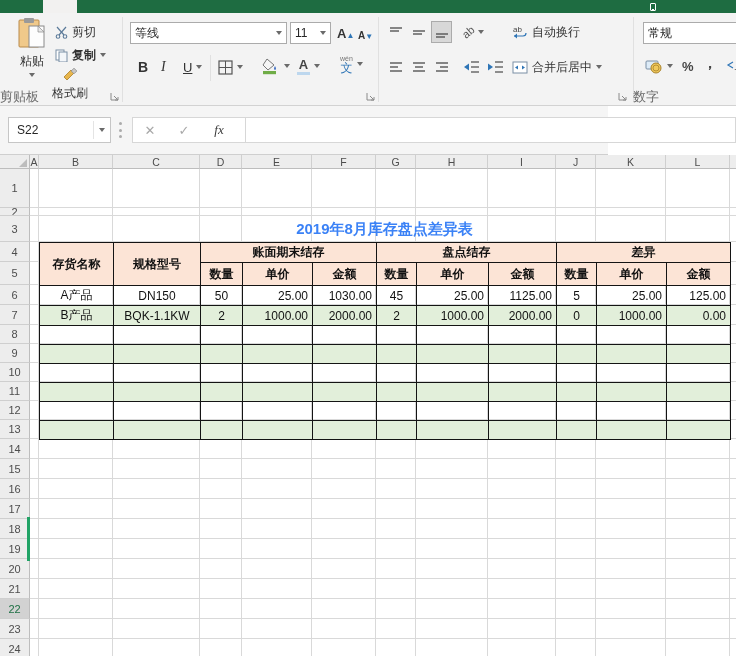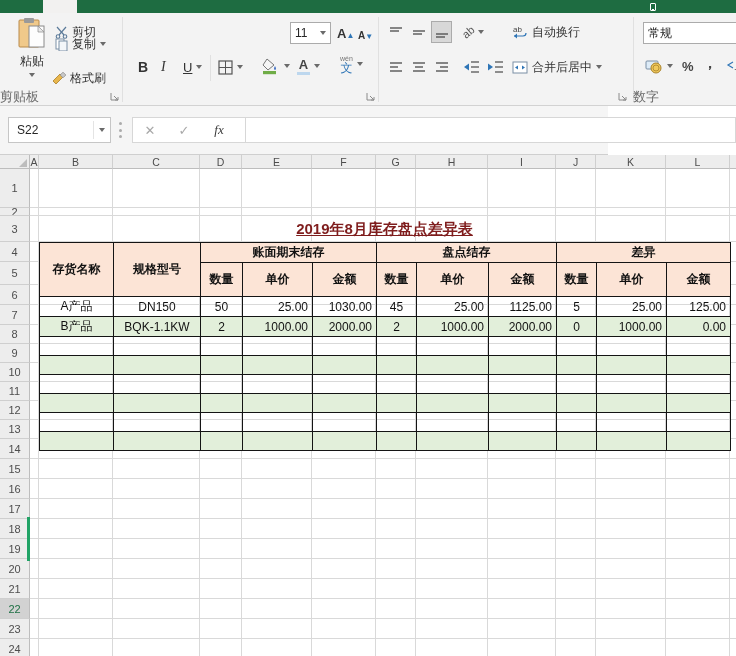--- a/index.html
+++ b/index.html
@@ -56,21 +56,21 @@
   .selall { position:absolute; left:0; top:0; width:30px; height:14px; background:#EDEDED; border-right:1px solid #BDBDBD; border-bottom:1px solid #BDBDBD; }
   .selall i { position:absolute; right:2px; bottom:1px; width:0; height:0; border-left:8px solid transparent; border-bottom:8px solid #BDBDBD; }
   .colhdr { position:absolute; top:0; height:14px; background:#EDEDED; border-right:1px solid #CFCFCF; border-bottom:1px solid #BDBDBD; font-size:10.5px; color:#4D4D4D; display:flex; align-items:center; justify-content:center; }
   .rowhdr { position:absolute; left:0; width:30px; background:#EDEDED; border-right:1px solid #BDBDBD; border-bottom:1px solid #CFCFCF; font-size:11px; color:#4D4D4D; display:flex; align-items:center; justify-content:center; overflow:hidden; }
   .rowhdr.sel { background:#D2D2D2; color:#1E7044; }
   .vline { position:absolute; width:1px; background:#D9D9D9; }
   .hline { position:absolute; height:1px; background:#D9D9D9; }
   .accent-line { position:absolute; left:27px; width:3px; background:#21A366; }
 
   .banner { position:absolute; left:39px; top:14px; width:691px; height:39px; display:flex; align-items:center; justify-content:center; color:#fff; font-family:"Liberation Serif","DejaVu Serif",serif; font-weight:bold; font-size:22px; letter-spacing:1px; }
-  .subtitle { position:absolute; left:39px; top:61px; width:691px; height:26px; display:flex; align-items:center; justify-content:center; font-size:15px; font-weight:bold; color:#7f1d1d;text-decoration:underline; }
+  .subtitle { position:absolute; left:39px; top:61px; width:691px; height:26px; display:flex; align-items:center; justify-content:center; font-size:15px; font-weight:bold; color:#3b82f6; }
 
   table.inv { position:absolute; left:39px; top:87px; border-collapse:collapse; table-layout:fixed; width:691px; }
   table.inv td, table.inv th { border:1px solid #141414; font-size:12px; color:#111; overflow:hidden; white-space:nowrap; padding:0; }
   table.inv th { font-weight:bold; }
   .hdr-peach { background:#FCE4D6; }
   .num-r { text-align:right; padding-right:4px !important; }
   .txt-c { text-align:center; }
   tr.shaded td { background:#E2EFDA; }
   tr.stripe-g td { background:#E2EFDA; }
 
@@ -105,46 +105,50 @@
     <span class="iconbox">
       <svg width="13" height="13" viewBox="0 0 13 13">
         <line x1="2" y1="1" x2="9" y2="9" stroke="#5B7A99" stroke-width="1.2"></line>
         <line x1="11" y1="1" x2="4" y2="9" stroke="#5B7A99" stroke-width="1.2"></line>
         <circle cx="3" cy="10.5" r="1.8" fill="none" stroke="#5B7A99" stroke-width="1.1"></circle>
         <circle cx="10" cy="10.5" r="1.8" fill="none" stroke="#5B7A99" stroke-width="1.1"></circle>
       </svg>
     </span>
     <span>剪切</span>
   </div>
-  <div class="ritem" style="left:55px; top:21px;">
+  <div class="ritem" style="left:55px; top:32px;font-weight:bold;">
     <span class="iconbox">
       <svg width="13" height="13" viewBox="0 0 13 13">
         <rect x="1" y="1" width="8" height="10" fill="#fff" stroke="#7B8FA5"></rect>
         <rect x="4" y="3" width="8" height="10" fill="#F3F6F9" stroke="#7B8FA5"></rect>
       </svg>
     </span>
     <span>复制</span>
     <span class="caret"></span>
   </div>
-  <div class="ritem" style="left:52px; top:55px;">
+  <div class="ritem" style="left:52px; top:55px;flex-direction:column;">
     <span class="iconbox">
       <svg width="14" height="13" viewBox="0 0 14 13">
         <path d="M1 9 L8 2 L11 5 L4 12 Z" fill="#E8B64C" stroke="#A97F2A" stroke-width="0.8"></path>
         <rect x="9" y="1" width="4" height="4" fill="#C8C8C8" stroke="#8A8A8A" stroke-width="0.7" transform="rotate(45 11 3)"></rect>
       </svg>
     </span>
     <span>格式刷</span>
   </div>
   <div class="grouplabel" style="left:0; width:122px;">剪贴板</div>
   <div class="launcher" style="left:110px">
     <svg width="9" height="9" viewBox="0 0 9 9">
         <path d="M1 1 v7 h7 M4 4 l4 4 M8 5 v3 h-3" stroke="#8A8A8A" fill="none" stroke-width="1"></path>
       </svg>
   </div>
 
+  <div class="combo" style="left:130px; top:9px; width:157px; height:22px;">
+    <span>等线</span>
+    <span class="caret"></span>
+  </div>
   <div class="combo" style="left:290px; top:9px; width:41px; height:22px;">
     <span>11</span>
     <span class="caret"></span>
   </div>
   <div class="ritem" style="left:337px; top:10px;">
     <span class="grow-a">A<span class="tiny-arrow">▲</span></span>
   </div>
   <div class="ritem" style="left:358px; top:12px;">
     <span class="shrink-a">A<span class="tiny-arrow">▼</span></span>
   </div>
@@ -438,21 +442,21 @@
         <col style="width:64px">
     </colgroup>
     <tbody>
       <tr style="height:20px">
         <th class="hdr-peach" rowspan="2">存货名称</th>
         <th class="hdr-peach" rowspan="2">规格型号</th>
         <th class="hdr-peach" colspan="3">账面期末结存</th>
         <th class="hdr-peach" colspan="3">盘点结存</th>
         <th class="hdr-peach" colspan="3">差异</th>
       </tr>
-      <tr style="height:34px">
+      <tr style="height:23px">
         <th class="hdr-peach">数量</th>
         <th class="hdr-peach">单价</th>
         <th class="hdr-peach">金额</th>
         <th class="hdr-peach">数量</th>
         <th class="hdr-peach">单价</th>
         <th class="hdr-peach">金额</th>
         <th class="hdr-peach">数量</th>
         <th class="hdr-peach">单价</th>
         <th class="hdr-peach">金额</th>
       </tr>

